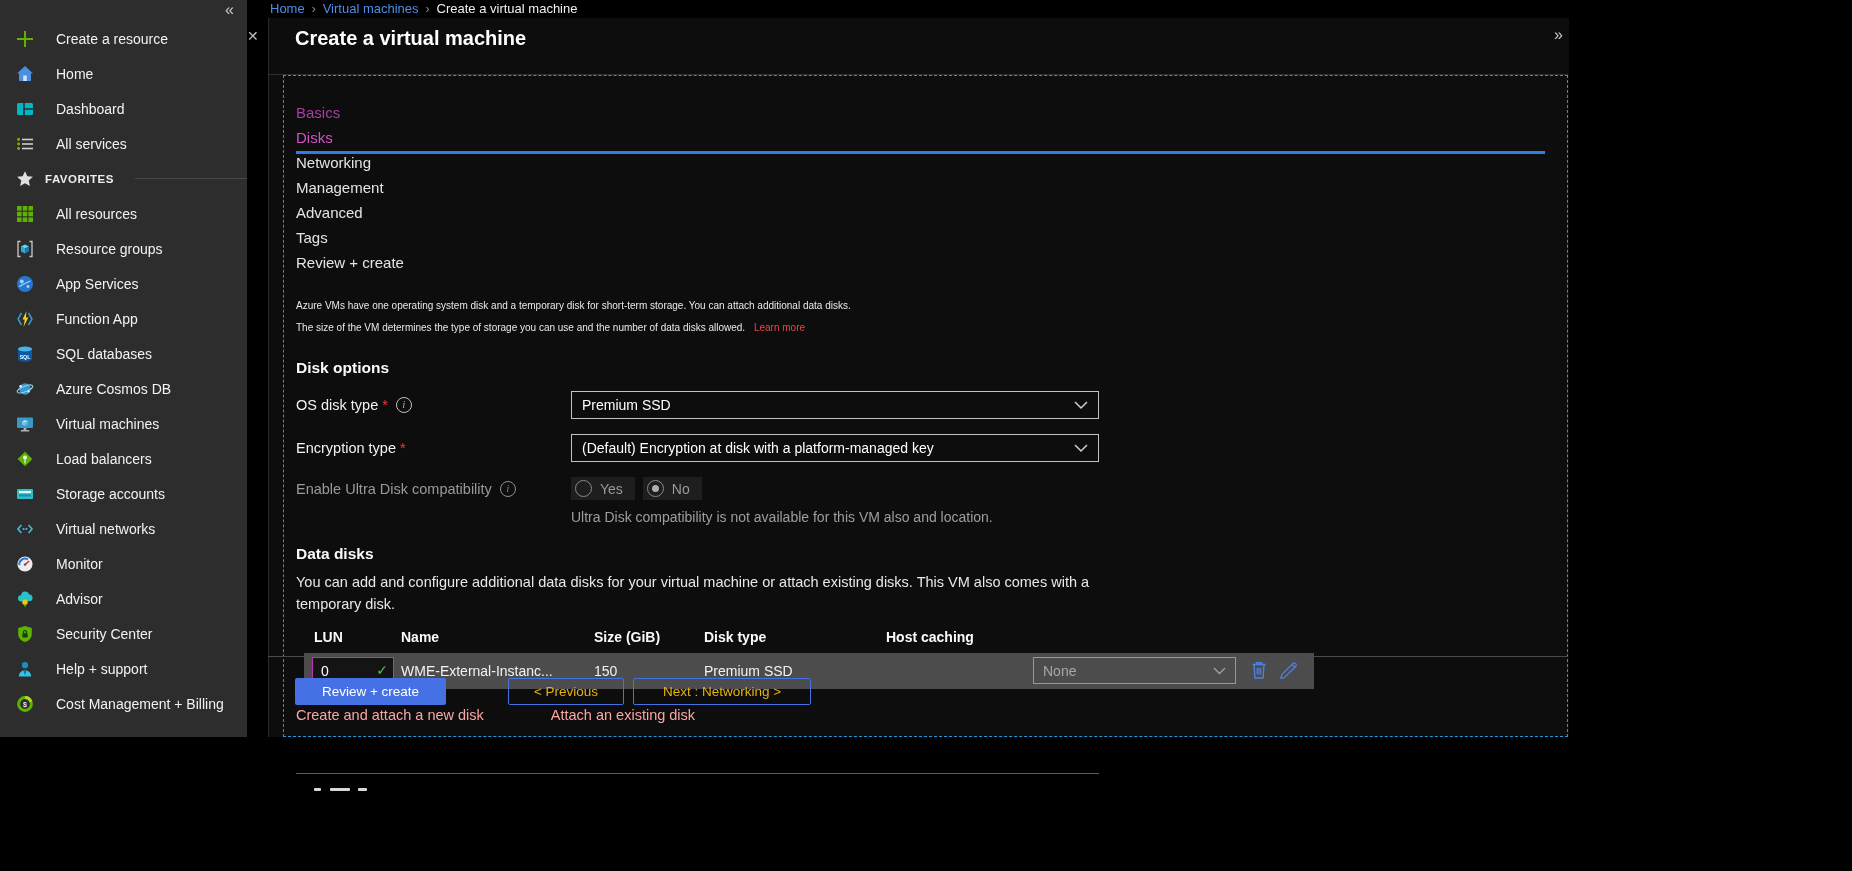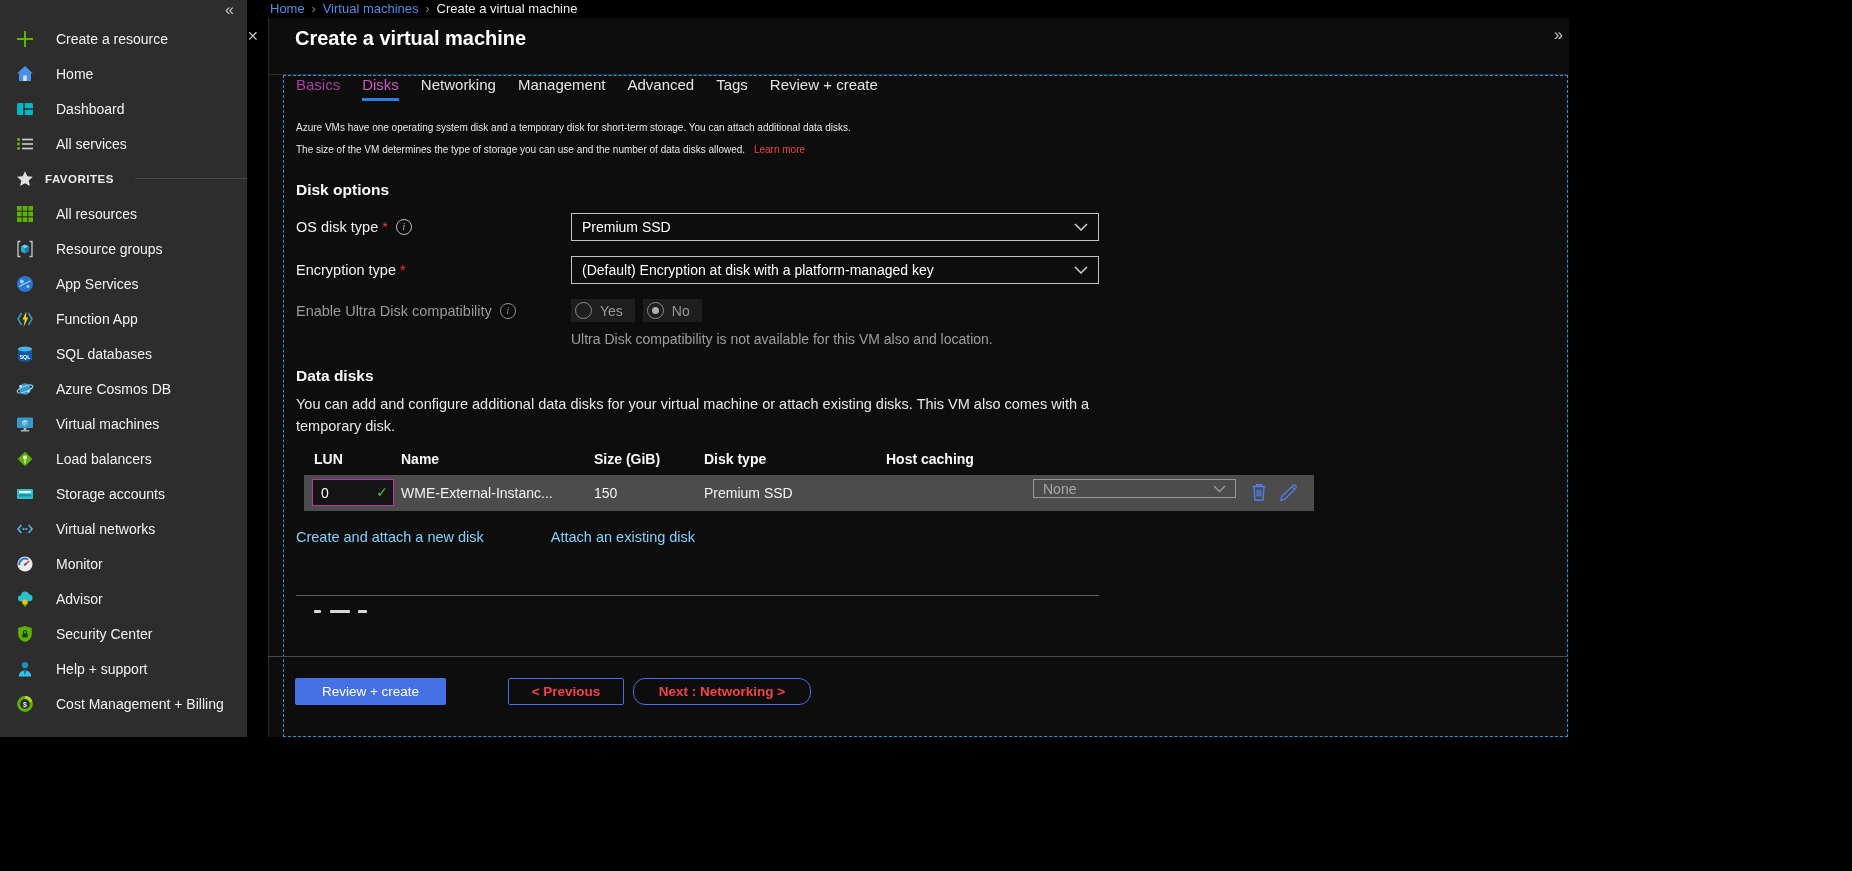--- a/index.html
+++ b/index.html
@@ -25,21 +25,21 @@
   .breadcrumb a{color:#4c8fe8;text-decoration:none;cursor:pointer;}
   .breadcrumb .sep{color:#8a8a8a;padding:0 7px;font-size:12px;}
   .breadcrumb .cur{color:#f0f0f0;}
   .close-x{position:absolute;left:247px;top:28px;color:#bdbdbd;font-size:14px;cursor:pointer;z-index:3;}
   .blade-title{position:absolute;left:295px;top:27px;margin:0;font-size:20px;font-weight:600;color:#fff;z-index:3;}
   .expand-btn{position:absolute;left:1554px;top:26px;color:#c8c8c8;font-size:16px;cursor:pointer;z-index:3;}
   .header-line{position:absolute;left:268px;top:74px;width:1300px;height:1px;background:#2f2f2f;z-index:3;}
   
   .panel{position:absolute;left:283px;top:75px;width:1285px;height:662px;border:1px dashed #2596e0;
          box-sizing:border-box;padding-left:12px;z-index:2;}
-  .tabs{display:flex;}
+  .tabs{display:flex;margin-top:28px;flex-direction:column;}
   .tab{font-size:15px;margin-right:22px;padding-bottom:5px;border-bottom:3px solid transparent;color:#e4e4e4;cursor:pointer;}
   .tab.visited{color:#a83fa3;}
   .tab.active{color:#d054c8;border-bottom-color:#2e7ce4;}
   .intro{margin:16px 0 7px;font-size:10px;line-height:22px;color:#e8e8e8;}
   a.link{color:#ef4444;text-decoration:none;cursor:pointer;}
   h2.section{margin:20px 0 0;font-size:15.5px;font-weight:bold;color:#fafafa;}
   
   .frow{display:flex;align-items:center;margin-top:14px;}
   .frow2{margin-top:15px;}
   .flabel{width:275px;font-size:14.5px;color:#f2f2f2;display:flex;align-items:center;flex:none;}
@@ -66,45 +66,45 @@
   .thead span{position:absolute;top:2px;}
   .th-lun{left:18px;}.th-name{left:105px;}.th-size{left:298px;}.th-type{left:408px;}.th-host{left:590px;}
   .trow{position:relative;margin-left:8px;margin-top:2px;width:1010px;height:36px;background:#4c4c4c;
         font-size:14px;color:#f2f2f2;}
   .lun-wrap{position:absolute;left:8px;top:4px;width:82px;height:27px;}
   .lun-input{width:82px;height:27px;box-sizing:border-box;background:#141414;border:1px solid #bb35b1;
              color:#fff;font-size:14px;padding:0 20px 0 8px;font-family:inherit;outline:none;}
   .lun-check{position:absolute;right:6px;top:5px;color:#4cc24c;font-size:14px;font-weight:bold;}
   .tcell{position:absolute;top:0;line-height:36px;white-space:nowrap;}
   .c-name{left:97px;}.c-size{left:290px;}.c-type{left:400px;}
-  .hc-dropdown{position:absolute;left:729px;top:4px;width:203px;height:19px;box-sizing:border-box;
+  .hc-dropdown{position:absolute;left:729px;top:4px;width:203px;height:27px;box-sizing:border-box;
                border:1px solid #989898;color:#a8a8a8;display:flex;align-items:center;
                justify-content:space-between;padding:0 9px;font-size:14px;}
   .hc-dropdown .chev{color:#a0a0a0;}
   .row-icon{position:absolute;top:8px;cursor:pointer;}
   .row-trash{left:947px;}
   .row-pencil{left:975px;}
   .tlinks{display:flex;margin-top:18px;font-size:14.5px;}
-  .tlinks a{color:#7dd3fc;text-decoration:none;cursor:pointer;}
+  .tlinks a{color:#fca5a5;text-decoration:none;cursor:pointer;}
   .tlinks a + a{margin-left:67px;}
   .divider{margin-top:50px;width:803px;height:1px;background:#5c5c5c;}
   .clipped{margin-top:13px;height:6px;position:relative;overflow:hidden;}
   .frag{position:absolute;top:1px;height:3px;background:#d8d8d8;border-radius:1px;}
   .frag.f1{left:18px;width:7px;}
   .frag.f2{left:34px;width:20px;}
   .frag.f3{left:62px;width:9px;}
   
   .footer-line{position:absolute;left:268px;top:656px;width:1300px;height:1px;background:#4a4a4a;z-index:4;}
   .footer-buttons{position:absolute;left:295px;top:678px;display:flex;z-index:5;}
   .btn{height:27px;box-sizing:border-box;display:flex;align-items:center;justify-content:center;
        font-size:13.5px;border-radius:2px;cursor:pointer;white-space:nowrap;}
   .btn-primary{width:151px;background:#4571e4;color:#fff;}
-  .btn-outline{border:1px solid #4571e4;color:#ef4444;background:transparent;font-weight:bold;}
+  .btn-outline{border:1px solid #4571e4;color:#eab308;background:transparent;}
   .btn-prev{width:116px;margin-left:62px;}
-  .btn-next{width:178px;margin-left:9px;border-radius:12px;}
+  .btn-next{width:178px;margin-left:9px;}
 </style>
 </head>
 <body>
 
 <aside class="sidebar">
   <div class="collapse-btn">«</div>
   <nav class="nav">
 
     <div class="nav-item">
       <span class="icon">

